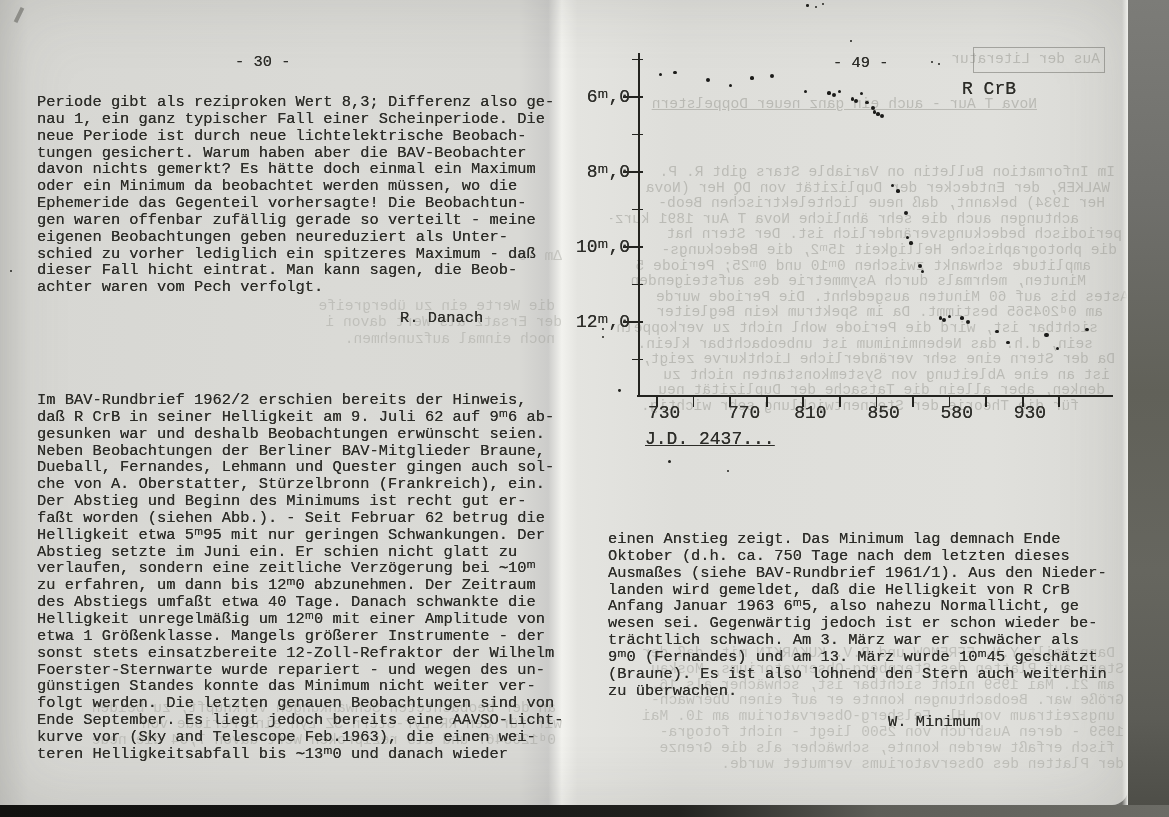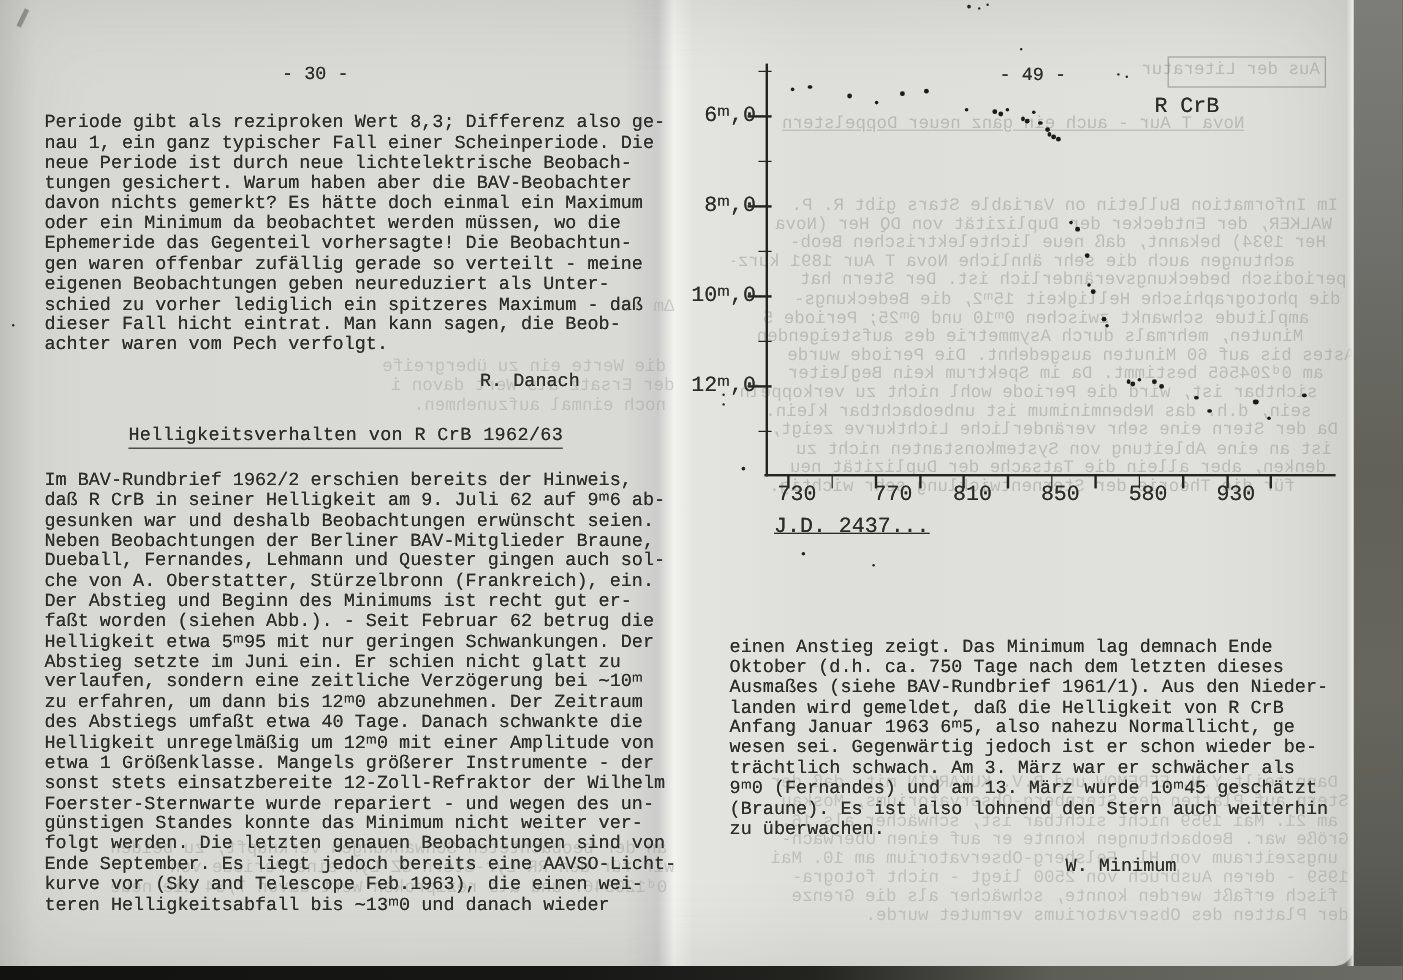--- a/index.html
+++ b/index.html
@@ -87,21 +87,20 @@
 tungen gesichert. Warum haben aber die BAV-Beobachter
 davon nichts gemerkt? Es hätte doch einmal ein Maximum
 oder ein Minimum da beobachtet werden müssen, wo die
 Ephemeride das Gegenteil vorhersagte! Die Beobachtun-
 gen waren offenbar zufällig gerade so verteilt - meine
 eigenen Beobachtungen geben neureduziert als Unter-
 schied zu vorher lediglich ein spitzeres Maximum - daß
 dieser Fall hicht eintrat. Man kann sagen, die Beob-
 achter waren vom Pech verfolgt.</div>
   <div class="tw" style="left:400px;top:266px;">R. Danach</div>
-  <div class="tw heading" style="left:107px;top:311px;">Helligkeitsverhalten von R CrB 1962/63</div>
   <div class="tw" style="left:37px;top:348px;width:540px;">Im BAV-Rundbrief 1962/2 erschien bereits der Hinweis,
 daß R CrB in seiner Helligkeit am 9. Juli 62 auf 9ᵐ6 ab-
 gesunken war und deshalb Beobachtungen erwünscht seien.
 Neben Beobachtungen der Berliner BAV-Mitglieder Braune,
 Dueball, Fernandes, Lehmann und Quester gingen auch sol-
 che von A. Oberstatter, Stürzelbronn (Frankreich), ein.
 Der Abstieg und Beginn des Minimums ist recht gut er-
 faßt worden (siehen Abb.). - Seit Februar 62 betrug die
 Helligkeit etwa 5ᵐ95 mit nur geringen Schwankungen. Der
 Abstieg setzte im Juni ein. Er schien nicht glatt zu

